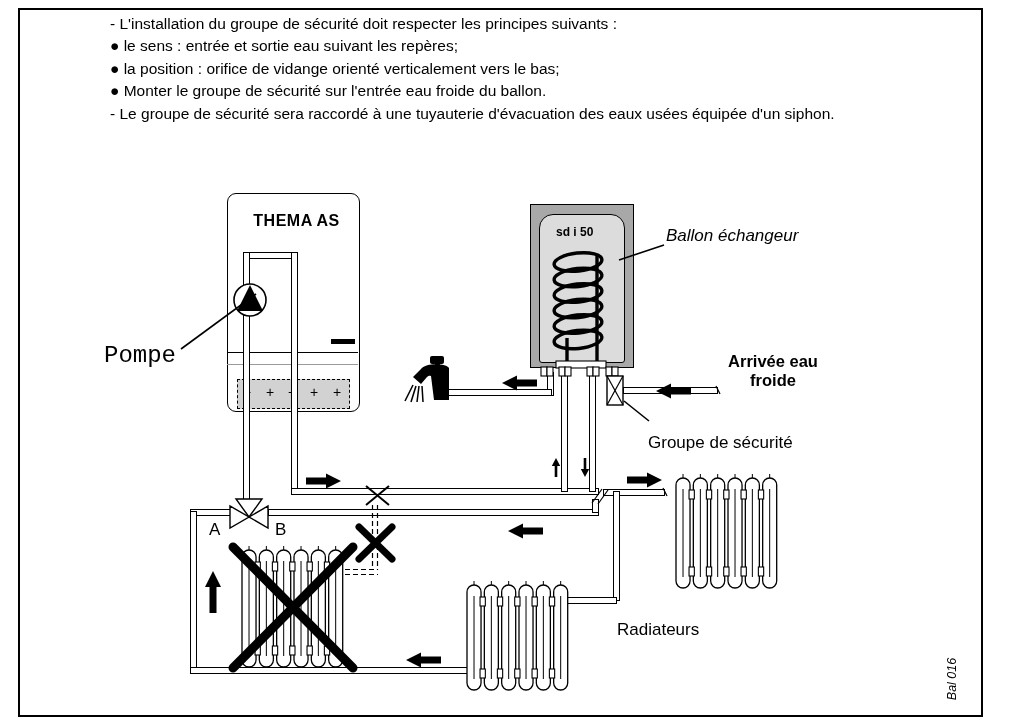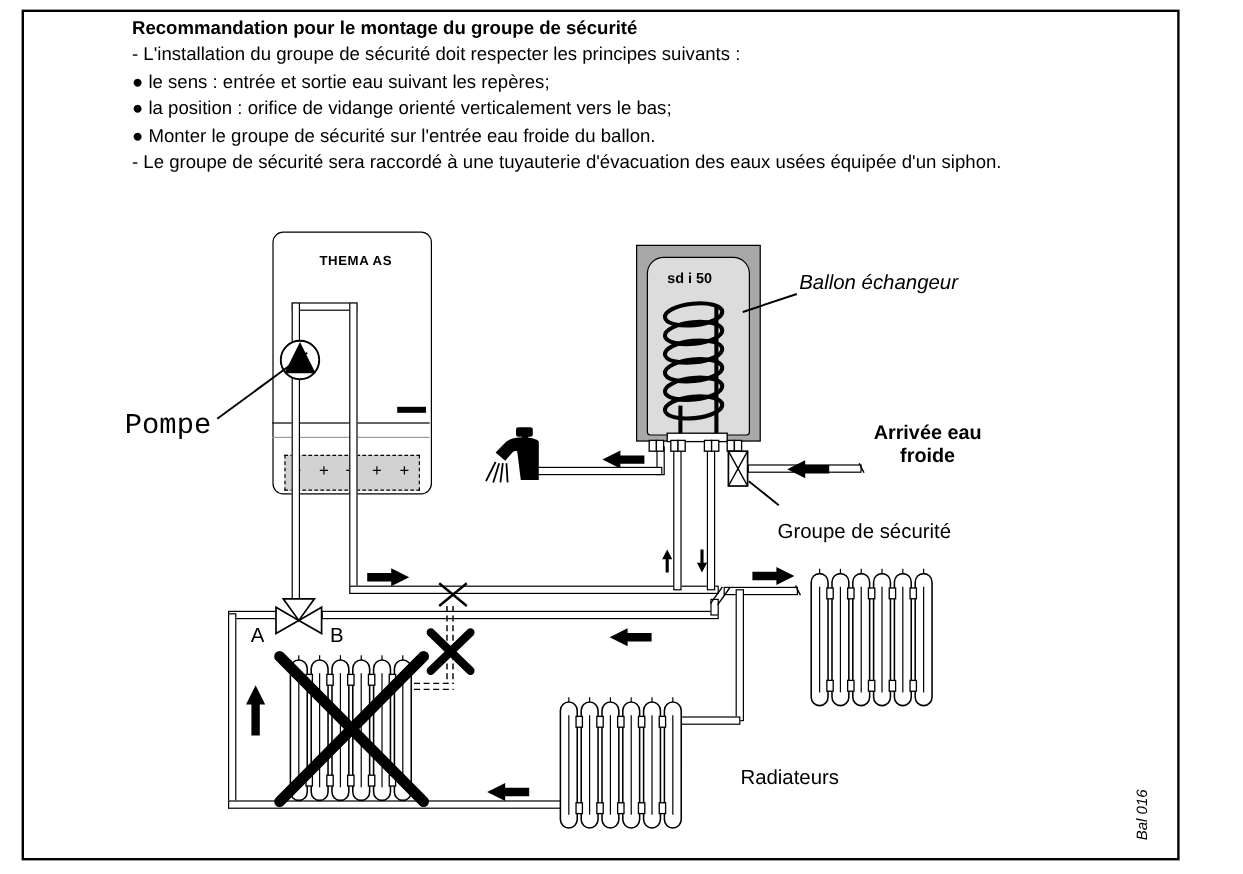--- a/index.html
+++ b/index.html
@@ -11,53 +11,52 @@
   #textblock .t-title{font-weight:bold;}
   
   .pipe{position:absolute;background:#fff;border:1px solid #000;z-index:2;}
   
   #boiler{position:absolute;left:227px;top:193px;width:131px;height:217px;border:1.6px solid #000;
           border-radius:9px;background:#fff;z-index:1;}
   #boiler .sep1{position:absolute;left:-1px;top:158px;width:131px;border-top:1.6px solid #000;}
   #boiler .sep2{position:absolute;left:-1px;top:170px;width:131px;border-top:1.6px solid #9a9a9a;}
   #boiler .bar{position:absolute;left:103px;top:145px;width:24px;height:5px;background:#000;}
   #lbl-thema{position:absolute;left:227px;top:212px;width:139px;text-align:center;
-             font-weight:bold;font-size:11px;letter-spacing:.5px;z-index:1;}
+             font-weight:bold;font-size:16px;letter-spacing:.5px;z-index:1;}
   #connbox{position:absolute;left:237px;top:379px;width:111px;height:28px;background:#d2d2d2;
            border:1.6px dashed #000;z-index:1;}
   .plus{position:absolute;top:384px;width:12px;text-align:center;font-size:14px;z-index:1;}
   
   #tank-outer{position:absolute;left:530px;top:204px;width:102px;height:162px;background:#a8a8a8;
               border:1.6px solid #000;z-index:1;}
   #tank-inner{position:absolute;left:539px;top:214px;width:84px;height:147px;background:#dcdcdc;
               border:1.2px solid #000;border-radius:14px 14px 3px 3px;z-index:1;}
   #lbl-sdi50{position:absolute;left:556px;top:225px;font-weight:bold;font-size:12px;z-index:1;}
   
   .lbl{position:absolute;font-size:17px;z-index:6;white-space:nowrap;}
   .lbl2{position:absolute;font-size:16.5px;line-height:19px;text-align:center;z-index:6;}
   #lbl-pompe{left:104px;top:342px;font-size:24px;font-family:Liberation Mono, monospace;}
   #lbl-ballon{left:666px;top:226px;font-style:italic;}
   #lbl-depart{left:391px;top:309px;width:120px;}
   #lbl-arrivee{left:713px;top:352px;width:120px;font-weight:bold;}
   #lbl-groupe{left:648px;top:433px;}
-  #lbl-radiateurs{left:617px;top:638px;}
+  #lbl-radiateurs{left:617px;top:620px;}
   #lbl-A{left:209px;top:520px;}
   #lbl-B{left:275px;top:520px;}
   #lbl-bal016{position:absolute;left:925px;top:669px;width:60px;height:20px;text-align:center;
               font-size:12.5px;font-style:italic;transform:rotate(-90deg);z-index:6;}
   #overlay{position:absolute;left:0;top:0;z-index:5;pointer-events:none;}
 </style>
 </head>
 <body>
 
 <div id="page">
   <div id="frame"></div>
 
   <div id="textblock">
-    <div class="t-title">Recommandation pour le montage du groupe de sécurité</div>
     <div>- L'installation du groupe de sécurité doit respecter les principes suivants :</div>
     <div>● le sens : entrée et sortie eau suivant les repères;</div>
     <div>● la position : orifice de vidange orienté verticalement vers le bas;</div>
     <div>● Monter le groupe de sécurité sur l'entrée eau froide du ballon.</div>
     <div>- Le groupe de sécurité sera raccordé à une tuyauterie d'évacuation des eaux usées équipée d'un siphon.</div>
   </div>
 
   <div id="boiler">
     <div class="sep1"></div>
     <div class="sep2"></div>

